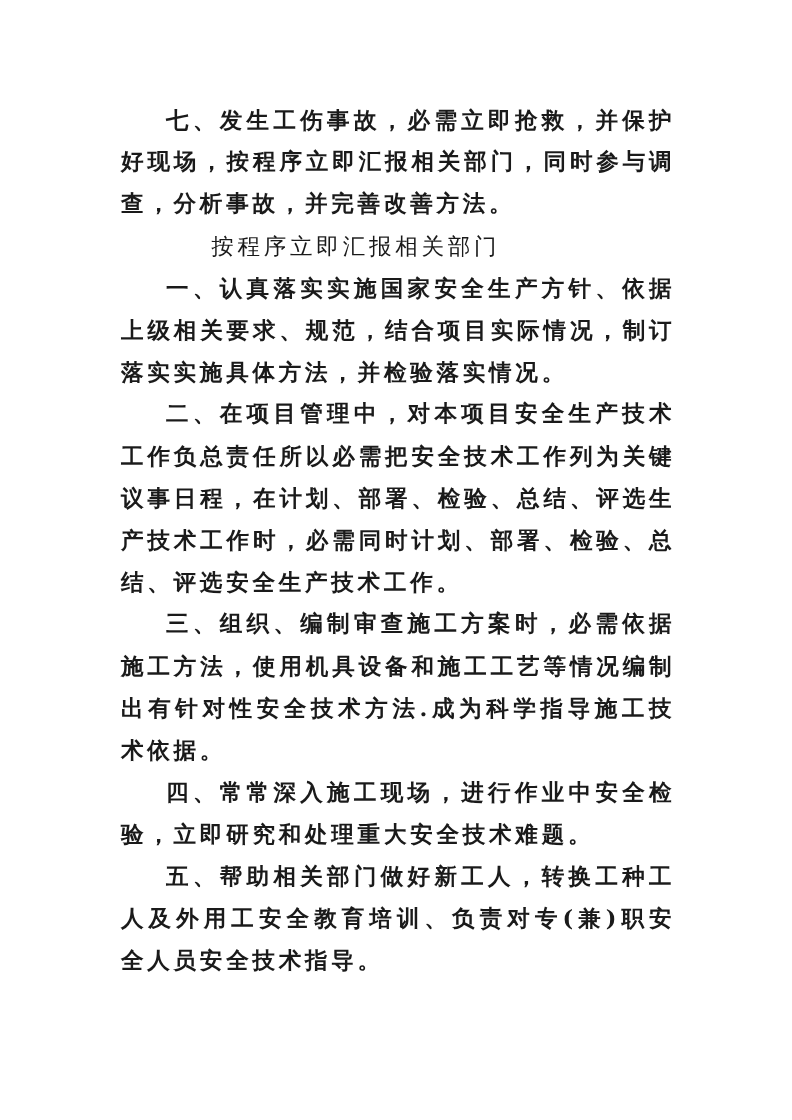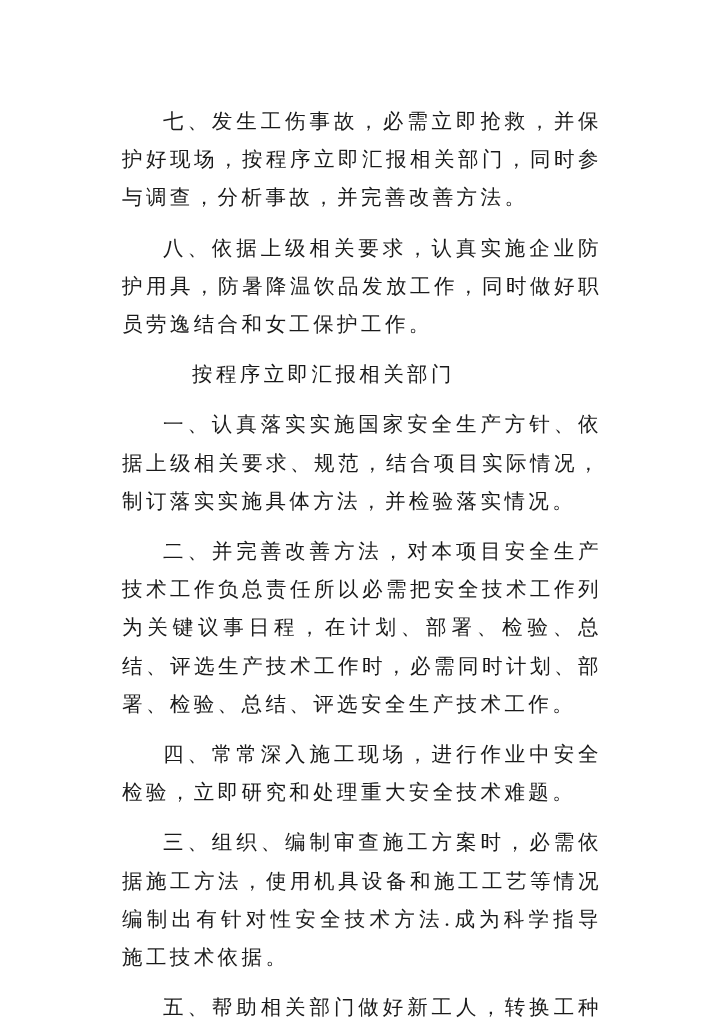--- a/index.html
+++ b/index.html
@@ -18,36 +18,36 @@
     left: 110px;
     top: 90px;
     width: 504px;
     font-family: "DejaVu Serif", "Liberation Serif", serif;
     font-size: 20.5px;
     line-height: 38.2px;
     color: #1a1a1a;
     letter-spacing: 3.4px;
   }
   .para {
-    margin: 12px;
+    margin: 0;
     text-indent: 2em;
     text-align: justify;
     word-break: break-all;
+    font-weight: bold;
   }
   .heading {
     margin: 0;
     text-indent: 4em;
   }
 </style>
 </head>
 <body>
 
 <div class="page">
   <p class="para">七、发生工伤事故，必需立即抢救，并保护好现场，按程序立即汇报相关部门，同时参与调查，分析事故，并完善改善方法。</p>
-  <p class="para">八、依据上级相关要求，认真实施企业防护用具，防暑降温饮品发放工作，同时做好职员劳逸结合和女工保护工作。</p>
   <p class="heading">按程序立即汇报相关部门</p>
   <p class="para">一、认真落实实施国家安全生产方针、依据上级相关要求、规范，结合项目实际情况，制订落实实施具体方法，并检验落实情况。</p>
-  <p class="para">二、并完善改善方法，对本项目安全生产技术工作负总责任所以必需把安全技术工作列为关键议事日程，在计划、部署、检验、总结、评选生产技术工作时，必需同时计划、部署、检验、总结、评选安全生产技术工作。</p>
+  <p class="para">二、在项目管理中，对本项目安全生产技术工作负总责任所以必需把安全技术工作列为关键议事日程，在计划、部署、检验、总结、评选生产技术工作时，必需同时计划、部署、检验、总结、评选安全生产技术工作。</p>
+  <p class="para">三、组织、编制审查施工方案时，必需依据施工方法，使用机具设备和施工工艺等情况编制出有针对性安全技术方法.成为科学指导施工技术依据。</p>
   <p class="para">四、常常深入施工现场，进行作业中安全检验，立即研究和处理重大安全技术难题。</p>
-  <p class="para">三、组织、编制审查施工方案时，必需依据施工方法，使用机具设备和施工工艺等情况编制出有针对性安全技术方法.成为科学指导施工技术依据。</p>
   <p class="para">五、帮助相关部门做好新工人，转换工种工人及外用工安全教育培训、负责对专(兼)职安全人员安全技术指导。</p>
 
 </div>
 
 </body></html>

